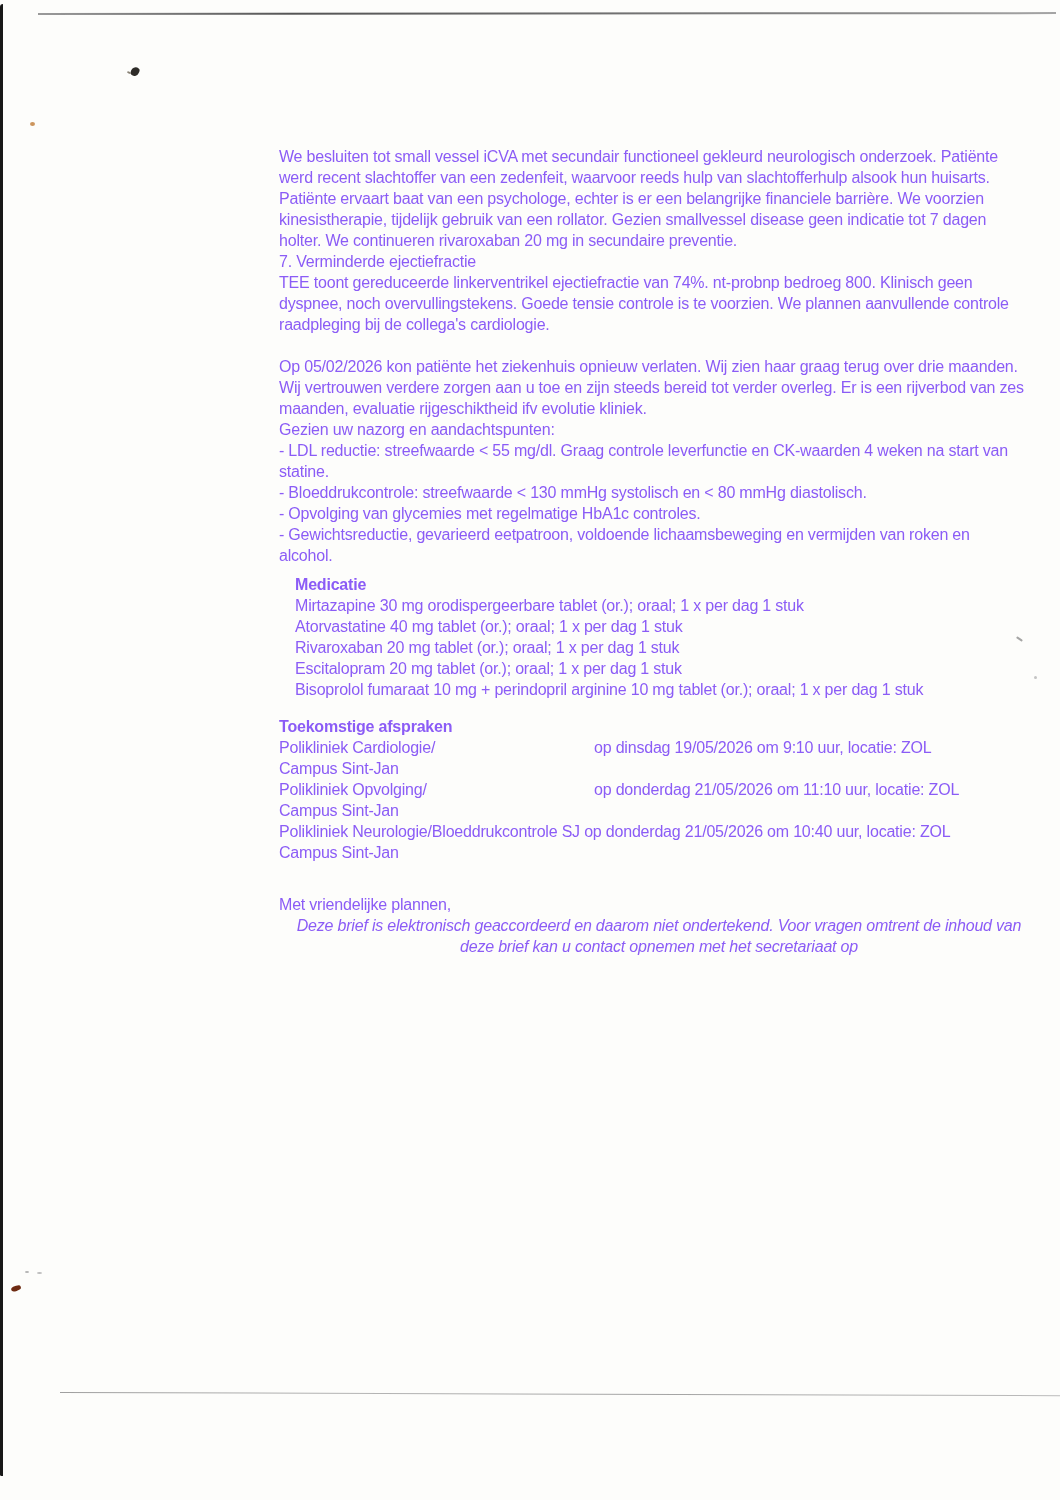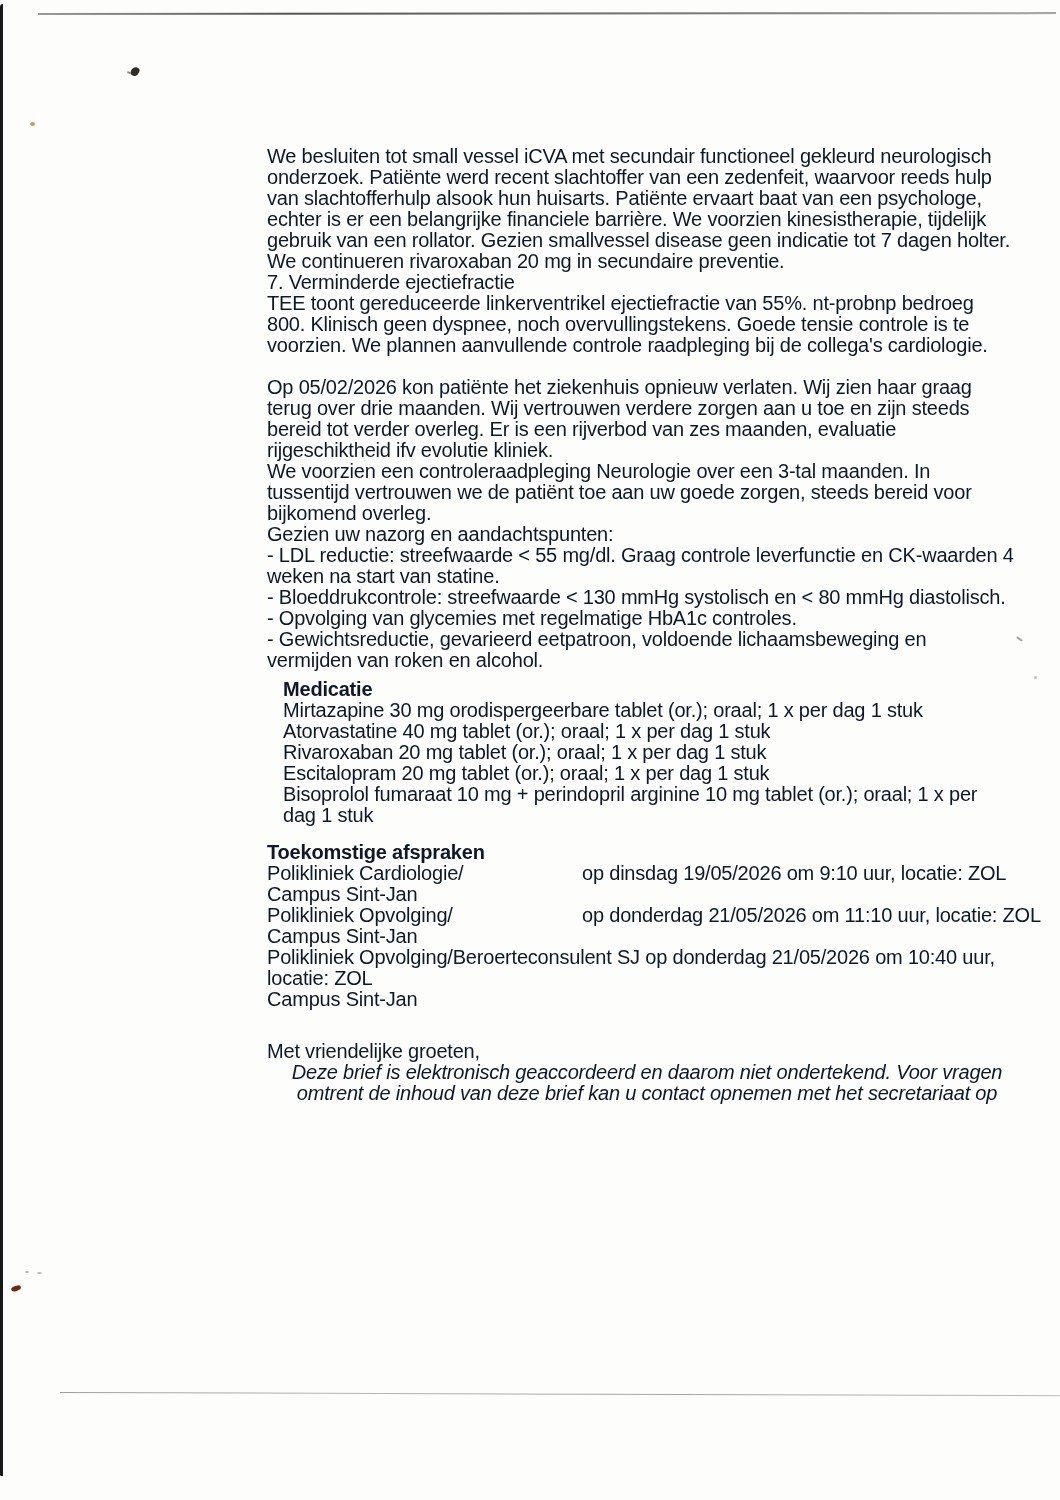--- a/index.html
+++ b/index.html
@@ -27,22 +27,22 @@
   .speck-orange{position:absolute;left:30px;top:122px;width:5px;height:4px;background:#c3823f;border-radius:50%;opacity:.85;}
   .speck-red{position:absolute;left:11px;top:1286px;width:10px;height:5px;background:#6e2b12;
     border-radius:60% 50% 50% 60%;transform:rotate(-18deg);}
   .speck-gray1{position:absolute;left:25px;top:1271px;width:4px;height:2px;background:#b2b2b2;border-radius:50%;}
   .speck-gray2{position:absolute;left:37px;top:1272px;width:5px;height:2px;background:#bcbcbc;border-radius:50%;}
   .tick-mark{position:absolute;left:1016px;top:638px;width:7px;height:2px;background:#8f8f8f;
     transform:rotate(35deg);border-radius:2px;opacity:.8;}
   .speck-gray3{position:absolute;left:1034px;top:676px;width:3px;height:3px;background:#ababab;border-radius:50%;opacity:.7;}
   
   .content{
-    position:absolute;left:267px;top:146px;width:748px;
-    font-size:20px;line-height:21px;color:#0f172a;letter-spacing:-0.2px;
+    position:absolute;left:279px;top:146px;width:748px;
+    font-size:16px;line-height:21px;color:#8b5cf6;letter-spacing:-0.2px;
   }
   .content p,.content div{margin:0;}
   .p-intro{margin-bottom:14px;}
   .sec-ef{margin-bottom:21px;}
   .p-discharge{margin-bottom:21px;}
   .p-followup{margin-bottom:12px;}
   .sec-aftercare{margin-bottom:8px;}
   .sec-medication{margin-bottom:16px;margin-left:16px;}
   .sec-appointments{margin-bottom:31px;}
   .bold{font-weight:bold;}
@@ -66,26 +66,25 @@
   <div class="speck-gray2"></div>
   <div class="tick-mark"></div>
   <div class="speck-gray3"></div>
 
   <main class="content">
 
     <p class="p-intro">We besluiten tot small vessel iCVA met secundair functioneel gekleurd neurologisch onderzoek. Patiënte werd recent slachtoffer van een zedenfeit, waarvoor reeds hulp van slachtofferhulp alsook hun huisarts. Patiënte ervaart baat van een psychologe, echter is er een belangrijke financiele barrière. We voorzien kinesistherapie, tijdelijk gebruik van een rollator. Gezien smallvessel disease geen indicatie tot 7 dagen holter. We continueren rivaroxaban 20 mg in secundaire preventie.</p>
 
     <section class="sec-ef">
       <div>7. Verminderde ejectiefractie</div>
-      <p>TEE toont gereduceerde linkerventrikel ejectiefractie van 55%. nt-probnp bedroeg 800. Klinisch geen dyspnee, noch overvullingstekens. Goede tensie controle is te voorzien. We plannen aanvullende controle raadpleging bij de collega's cardiologie.</p>
+      <p>TEE toont gereduceerde linkerventrikel ejectiefractie van 74%. nt-probnp bedroeg 800. Klinisch geen dyspnee, noch overvullingstekens. Goede tensie controle is te voorzien. We plannen aanvullende controle raadpleging bij de collega's cardiologie.</p>
     </section>
 
     <p class="p-discharge">Op 05/02/2026 kon patiënte het ziekenhuis opnieuw verlaten. Wij zien haar graag terug over drie maanden. Wij vertrouwen verdere zorgen aan u toe en zijn steeds bereid tot verder overleg. Er is een rijverbod van zes maanden, evaluatie rijgeschiktheid ifv evolutie kliniek.</p>
 
-    <p class="p-followup">We voorzien een controleraadpleging Neurologie over een 3-tal maanden. In tussentijd vertrouwen we de patiënt toe aan uw goede zorgen, steeds bereid voor bijkomend overleg.</p>
 
     <section class="sec-aftercare">
       <div>Gezien uw nazorg en aandachtspunten:</div>
       <p>- LDL reductie: streefwaarde &lt; 55 mg/dl. Graag controle leverfunctie en CK-waarden 4 weken na start van statine.</p>
       <p>- Bloeddrukcontrole: streefwaarde &lt; 130 mmHg systolisch en &lt; 80 mmHg diastolisch.</p>
       <p>- Opvolging van glycemies met regelmatige HbA1c controles.</p>
       <p>- Gewichtsreductie, gevarieerd eetpatroon, voldoende lichaamsbeweging en vermijden van roken en alcohol.</p>
     </section>
 
     <section class="sec-medication">
@@ -106,24 +105,24 @@
       </div>
       <div>Campus Sint-Jan</div>
 
       <div class="appt">
         <span>Polikliniek Opvolging/</span>
         <span class="when">op donderdag 21/05/2026 om 11:10 uur, locatie: ZOL</span>
       </div>
       <div>Campus Sint-Jan</div>
 
       <div>
-        <span>Polikliniek Opvolging/Beroerteconsulent SJ</span>
+        <span>Polikliniek Neurologie/Bloeddrukcontrole SJ</span>
         <span>op donderdag 21/05/2026 om 10:40 uur, locatie: ZOL</span>
       </div>
       <div>Campus Sint-Jan</div>
     </section>
 
-    <p class="closing">Met vriendelijke groeten,</p>
+    <p class="closing">Met vriendelijke plannen,</p>
 
     <p class="footer-note">Deze brief is elektronisch geaccordeerd en daarom niet ondertekend. Voor vragen omtrent de inhoud van deze brief kan u contact opnemen met het secretariaat op</p>
 
   </main>
 </div>
 
 </body></html>

